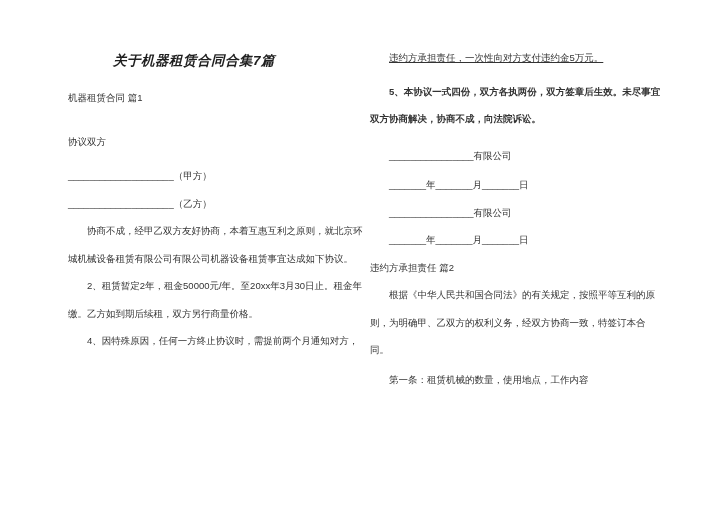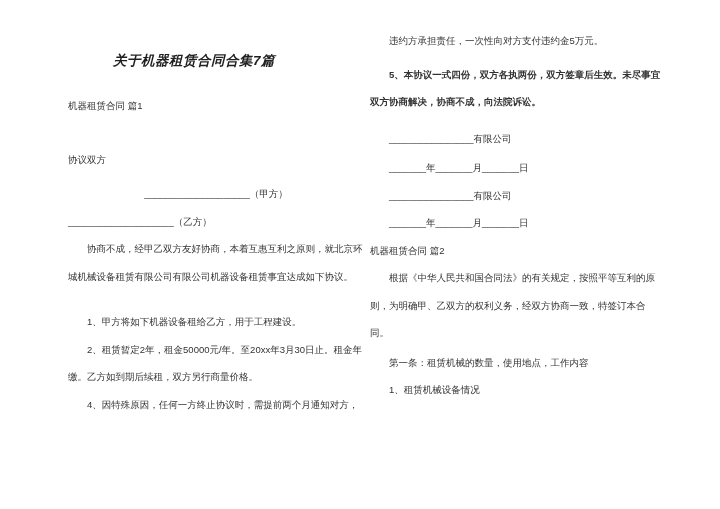--- a/index.html
+++ b/index.html
@@ -37,52 +37,50 @@
   .indent { text-indent: 2em; }
   .doc-title {
     font-size: 13.5px;
     font-weight: bold;
     line-height: 22px;
     color: #1f1f1f;
     padding-left: 45px;
     letter-spacing: 0.5px;
   }
   .mt50 { margin-top: 50px; font-style: italic; }
-  .mt44 { margin-top: 27px; }
-  .mt26 { margin-top: 26px; }
-  .mt20 { margin-top: 20px; }
+  .mt44 { margin-top: 44px; text-decoration: underline; }
+  .mt26 { margin-top: 16px; }
+  .mt20 { margin-top: 12px; }
   .mt18 { margin-top: 18px; }
   .mt9  { margin-top: 9px; }
-  .mt7  { margin-top: 7px; text-align: center; }
+  .mt7  { margin-top: 7px; }
   .mt6  { margin-top: 6px; font-weight: bold; }
   .mt2  { margin-top: 2px; }
 </style>
 </head>
 <body>
 
 <div class="page">
 
   <div class="col col-left">
     <p class="doc-title mt50">关于机器租赁合同合集7篇</p>
     <p class="mt20">机器租赁合同 篇1</p>
     <p class="mt26">协议双方</p>
     <p class="mt7">____________________（甲方）</p>
     <p>____________________（乙方）</p>
     <p class="indent">协商不成，经甲乙双方友好协商，本着互惠互利之原则，就北京环城机械设备租赁有限公司有限公司机器设备租赁事宜达成如下协议。</p>
-    <p class="indent mt18">1、甲方将如下机器设备租给乙方，用于工程建设。</p>
     <p class="indent">2、租赁暂定2年，租金50000元/年。至20xx年3月30日止。租金年缴。乙方如到期后续租，双方另行商量价格。</p>
     <p class="indent">4、因特殊原因，任何一方终止协议时，需提前两个月通知对方，</p>
   </div>
 
   <div class="col col-right">
     <p class="indent mt44">违约方承担责任，一次性向对方支付违约金5万元。</p>
     <p class="indent mt6">5、本协议一式四份，双方各执两份，双方签章后生效。未尽事宜双方协商解决，协商不成，向法院诉讼。</p>
     <p class="indent mt9">________________有限公司</p>
     <p class="indent mt2">_______年_______月_______日</p>
     <p class="indent">________________有限公司</p>
     <p class="indent">_______年_______月_______日</p>
-    <p>机器租赁合同 篇2</p>
+    <p>违约方承担责任 篇2</p>
     <p class="indent">根据《中华人民共和国合同法》的有关规定，按照平等互利的原则，为明确甲、乙双方的权利义务，经双方协商一致，特签订本合同。</p>
     <p class="indent mt2">第一条：租赁机械的数量，使用地点，工作内容</p>
-    <p class="indent">1、租赁机械设备情况</p>
   </div>
 
 </div>
 
 </body></html>

